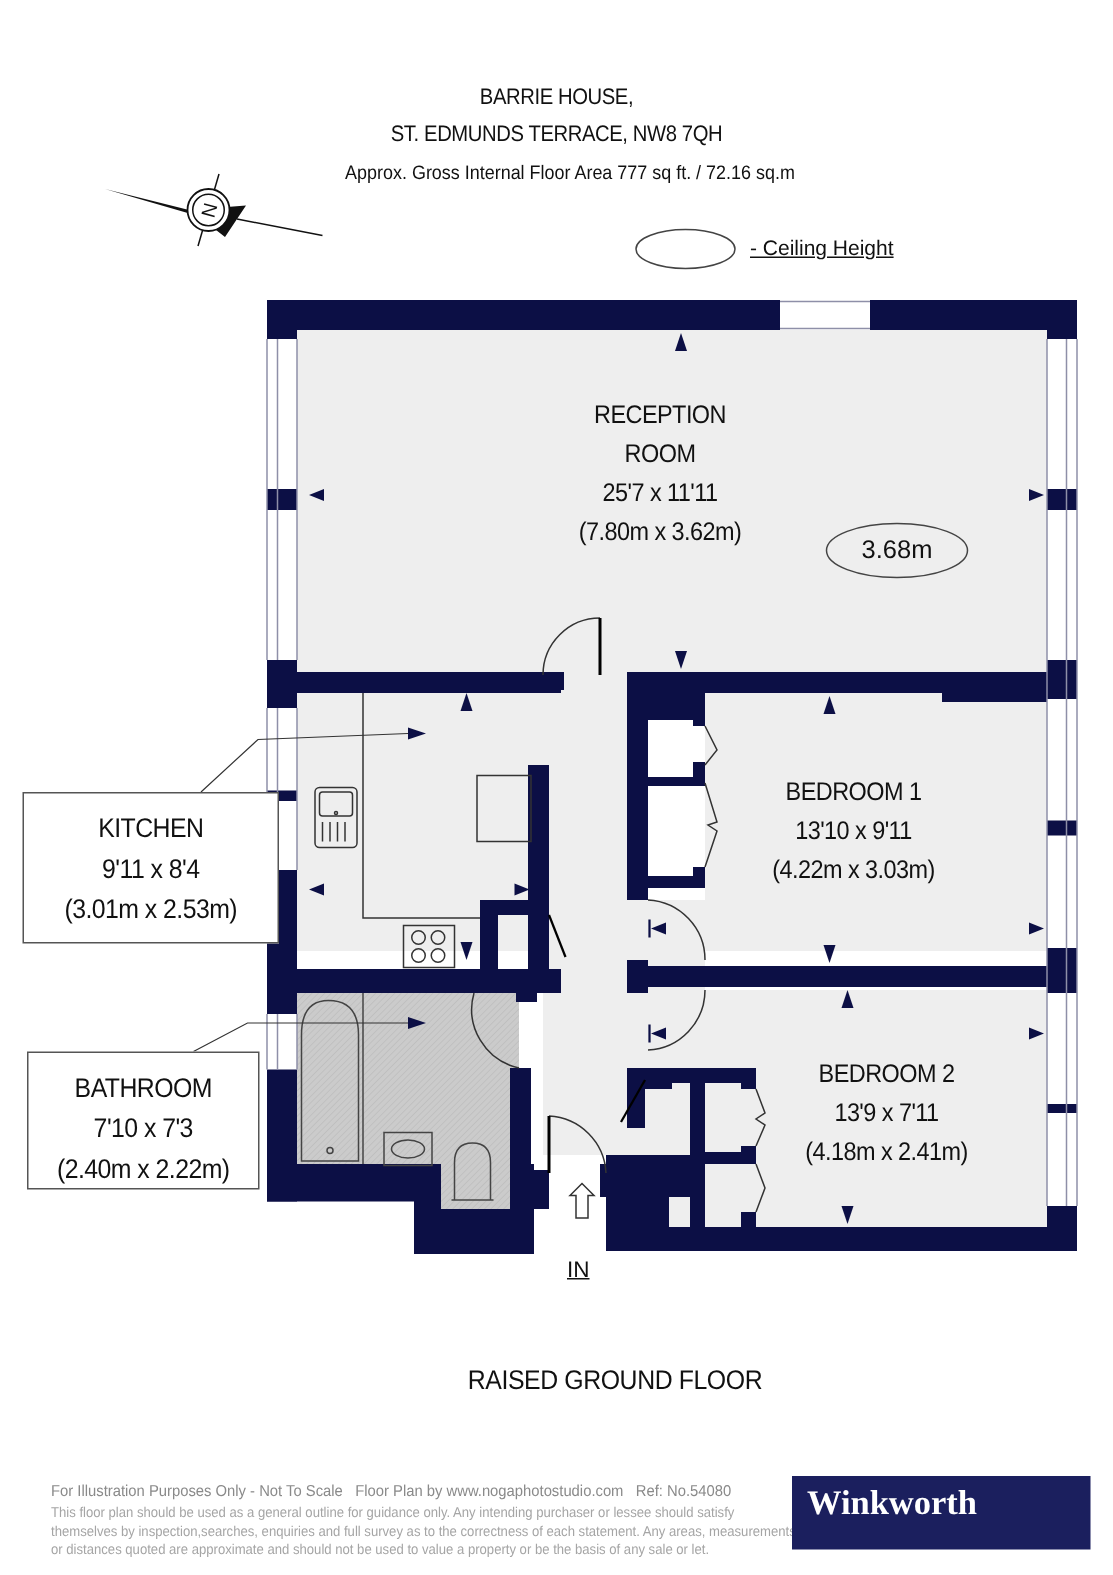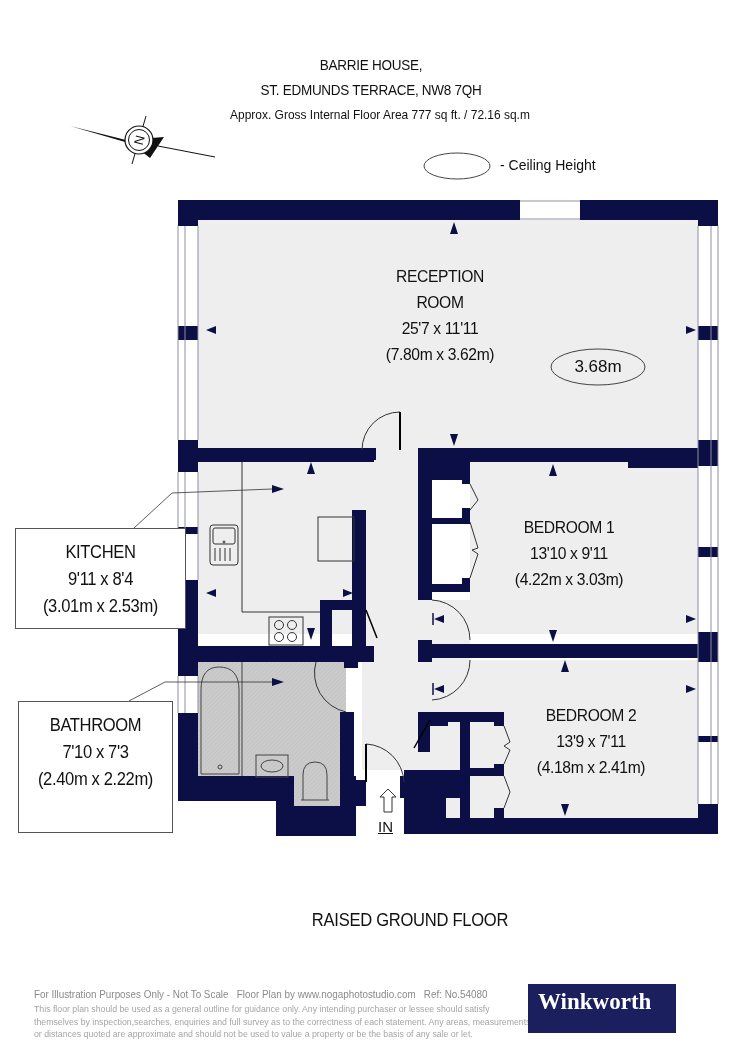--- a/index.html
+++ b/index.html
@@ -34,21 +34,21 @@
   <line x1="90" y1="32" x2="147" y2="43" stroke="#111" stroke-width="1"></line>
   <line x1="78" y1="2" x2="64" y2="50" stroke="#111" stroke-width="1"></line>
   <circle cx="71" cy="26" r="14" fill="#fff" stroke="#111" stroke-width="1.2"></circle>
   <circle cx="71" cy="26" r="10.5" fill="none" stroke="#111" stroke-width="1"></circle>
   <text x="71" y="31" text-anchor="middle" font-size="13" font-family="Liberation Sans, sans-serif" fill="#111" transform="rotate(-75 71 26)">N</text>
 </svg>
 
 <svg class="abs" style="left:422px; top:150px;" width="70" height="32" viewBox="0 0 70 32">
   <ellipse cx="35" cy="16" rx="33" ry="13" fill="none" stroke="#444" stroke-width="1"></ellipse>
 </svg>
-<div class="abs legend-text" style="left:500px; top:157px;">- Ceiling Height</div>
+<div class="abs legend-text" style="left:500px; top:157px;text-decoration:underline;">- Ceiling Height</div>
 
 <svg class="abs plan-svg" width="742" height="880" viewBox="0 0 742 880">
   <defs>
     <pattern id="hatch" width="3" height="3" patternUnits="userSpaceOnUse" patternTransform="rotate(45)">
       <rect width="3" height="3" fill="#cbcbcb"></rect>
       <line x1="0" y1="0" x2="0" y2="3" stroke="#bdbdbd" stroke-width="1"></line>
     </pattern>
   </defs>
 
   <rect x="198" y="220" width="500" height="228" fill="#eeeeee"></rect>
@@ -241,32 +241,32 @@
   <div>13'9 x 7'11</div>
   <div>(4.18m x 2.41m)</div>
 </div>
 
 <div class="abs callout" style="left:15px; top:528px; width:171px; height:101px; padding-top:10px; box-sizing:border-box;">
   <span>KITCHEN</span>
   <span>9'11 x 8'4</span>
   <span>(3.01m x 2.53m)</span>
 </div>
 
-<div class="abs callout" style="left:18px; top:701px; width:155px; height:132px; padding-top:10px; box-sizing:border-box;">
+<div class="abs callout" style="left:18px; top:701px; width:155px; height:92px; padding-top:10px; box-sizing:border-box;">
   <span>BATHROOM</span>
   <span>7'10 x 7'3</span>
   <span>(2.40m x 2.22m)</span>
 </div>
 
-<div class="abs in-label" style="left:378px; top:818px;text-decoration:underline;">IN</div>
+<div class="abs in-label" style="left:378px; top:838px;text-decoration:underline;">IN</div>
 
 <div class="abs floor-label" style="left:300px; top:910px; width:220px; text-align:center;">RAISED GROUND FLOOR</div>
 
 <div class="abs footer-line1" style="left:34px; top:988px; white-space:pre; transform:scaleX(0.94); transform-origin:left;">For Illustration Purposes Only - Not To Scale   Floor Plan by www.nogaphotostudio.com   Ref: No.54080</div>
 <div class="abs footer-body" style="left:34px; top:1003px; white-space:nowrap; transform:scaleX(0.92); transform-origin:left;">
   <div>This floor plan should be used as a general outline for guidance only. Any intending purchaser or lessee should satisfy</div>
   <div>themselves by inspection,searches, enquiries and full survey as to the correctness of each statement. Any areas, measurements</div>
   <div>or distances quoted are approximate and should not be used to value a property or be the basis of any sale or let.</div>
 </div>
 
-<div class="abs brand" style="left:528px; top:984px; width:148px; height:49px; box-sizing:border-box; padding:5px 0 0 10px;">
+<div class="abs brand" style="left:528px; top:984px; width:199px; height:49px; box-sizing:border-box; padding:5px 0 0 10px;">
   <span>Winkworth</span>
 </div>
 
 </body></html>

